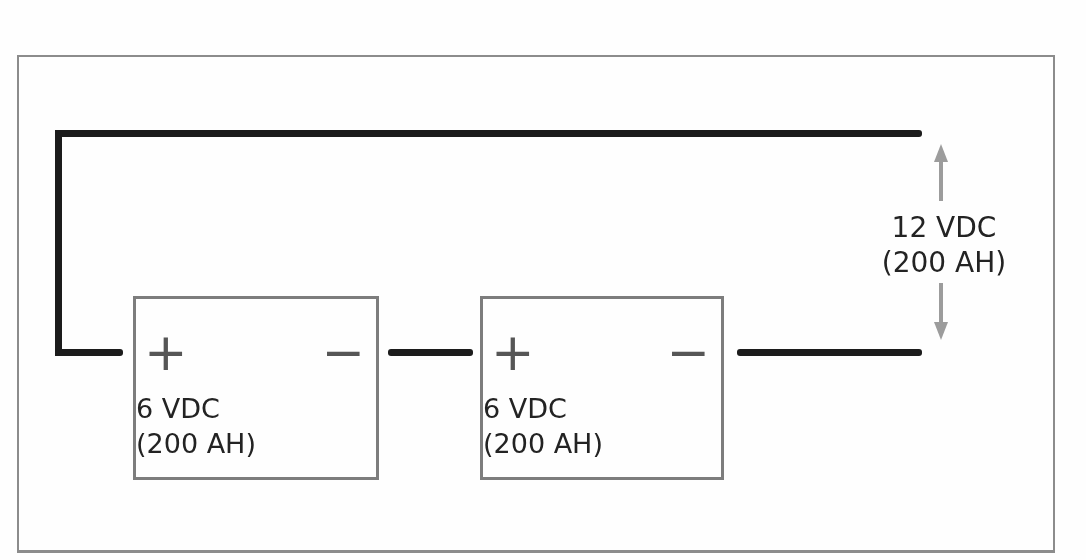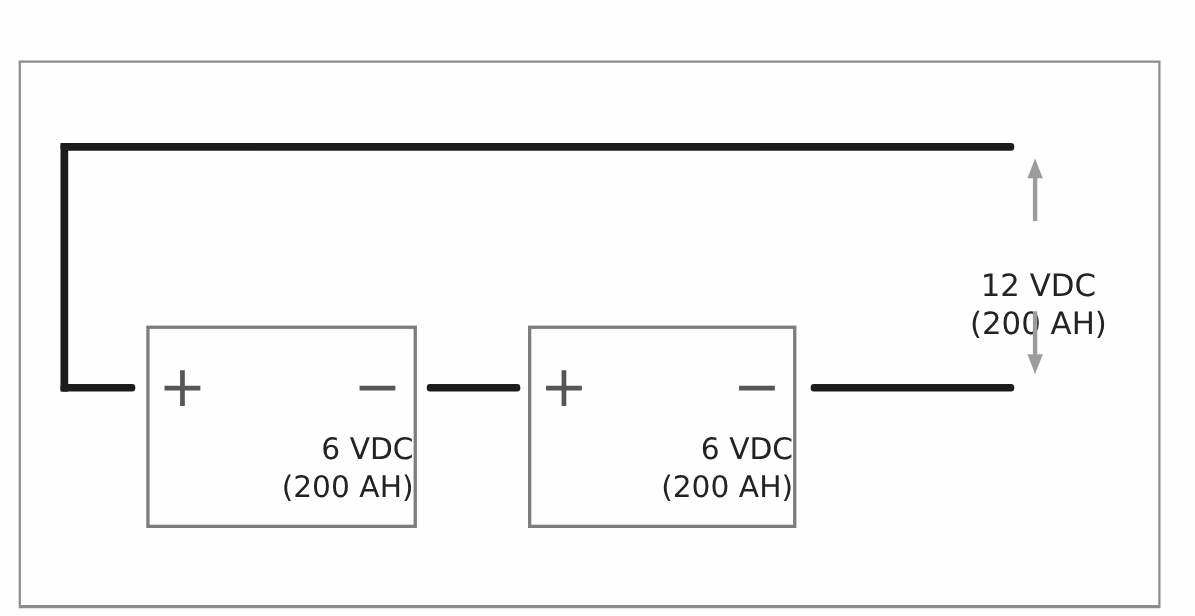--- a/index.html
+++ b/index.html
@@ -52,31 +52,30 @@
     top:53px;transform:translateY(-50%);
     font-size:52px;line-height:1;
     color:var(--terminal);
     font-weight:400;
   }
   .terminal-pos{left:8px;}
   .terminal-neg{right:11px;}
   .battery-label{
     position:absolute;
     left:0;right:0;top:92px;
-    text-align:right;
+    text-align:left;
     font-size:27px;line-height:35px;
     color:var(--text);
   }
   .output-label{
     position:absolute;
     left:849px;top:210px;width:190px;
     text-align:center;
     font-size:28px;line-height:35px;
     color:var(--text);
-    margin-top:32px;
   }
   .arrow-shaft{
     position:absolute;
     left:939px;width:4px;height:40px;
     background:var(--arrow);
   }
   .shaft-up{top:161px;}
   .shaft-down{top:283px;}
   .arrow-head{
     position:absolute;

